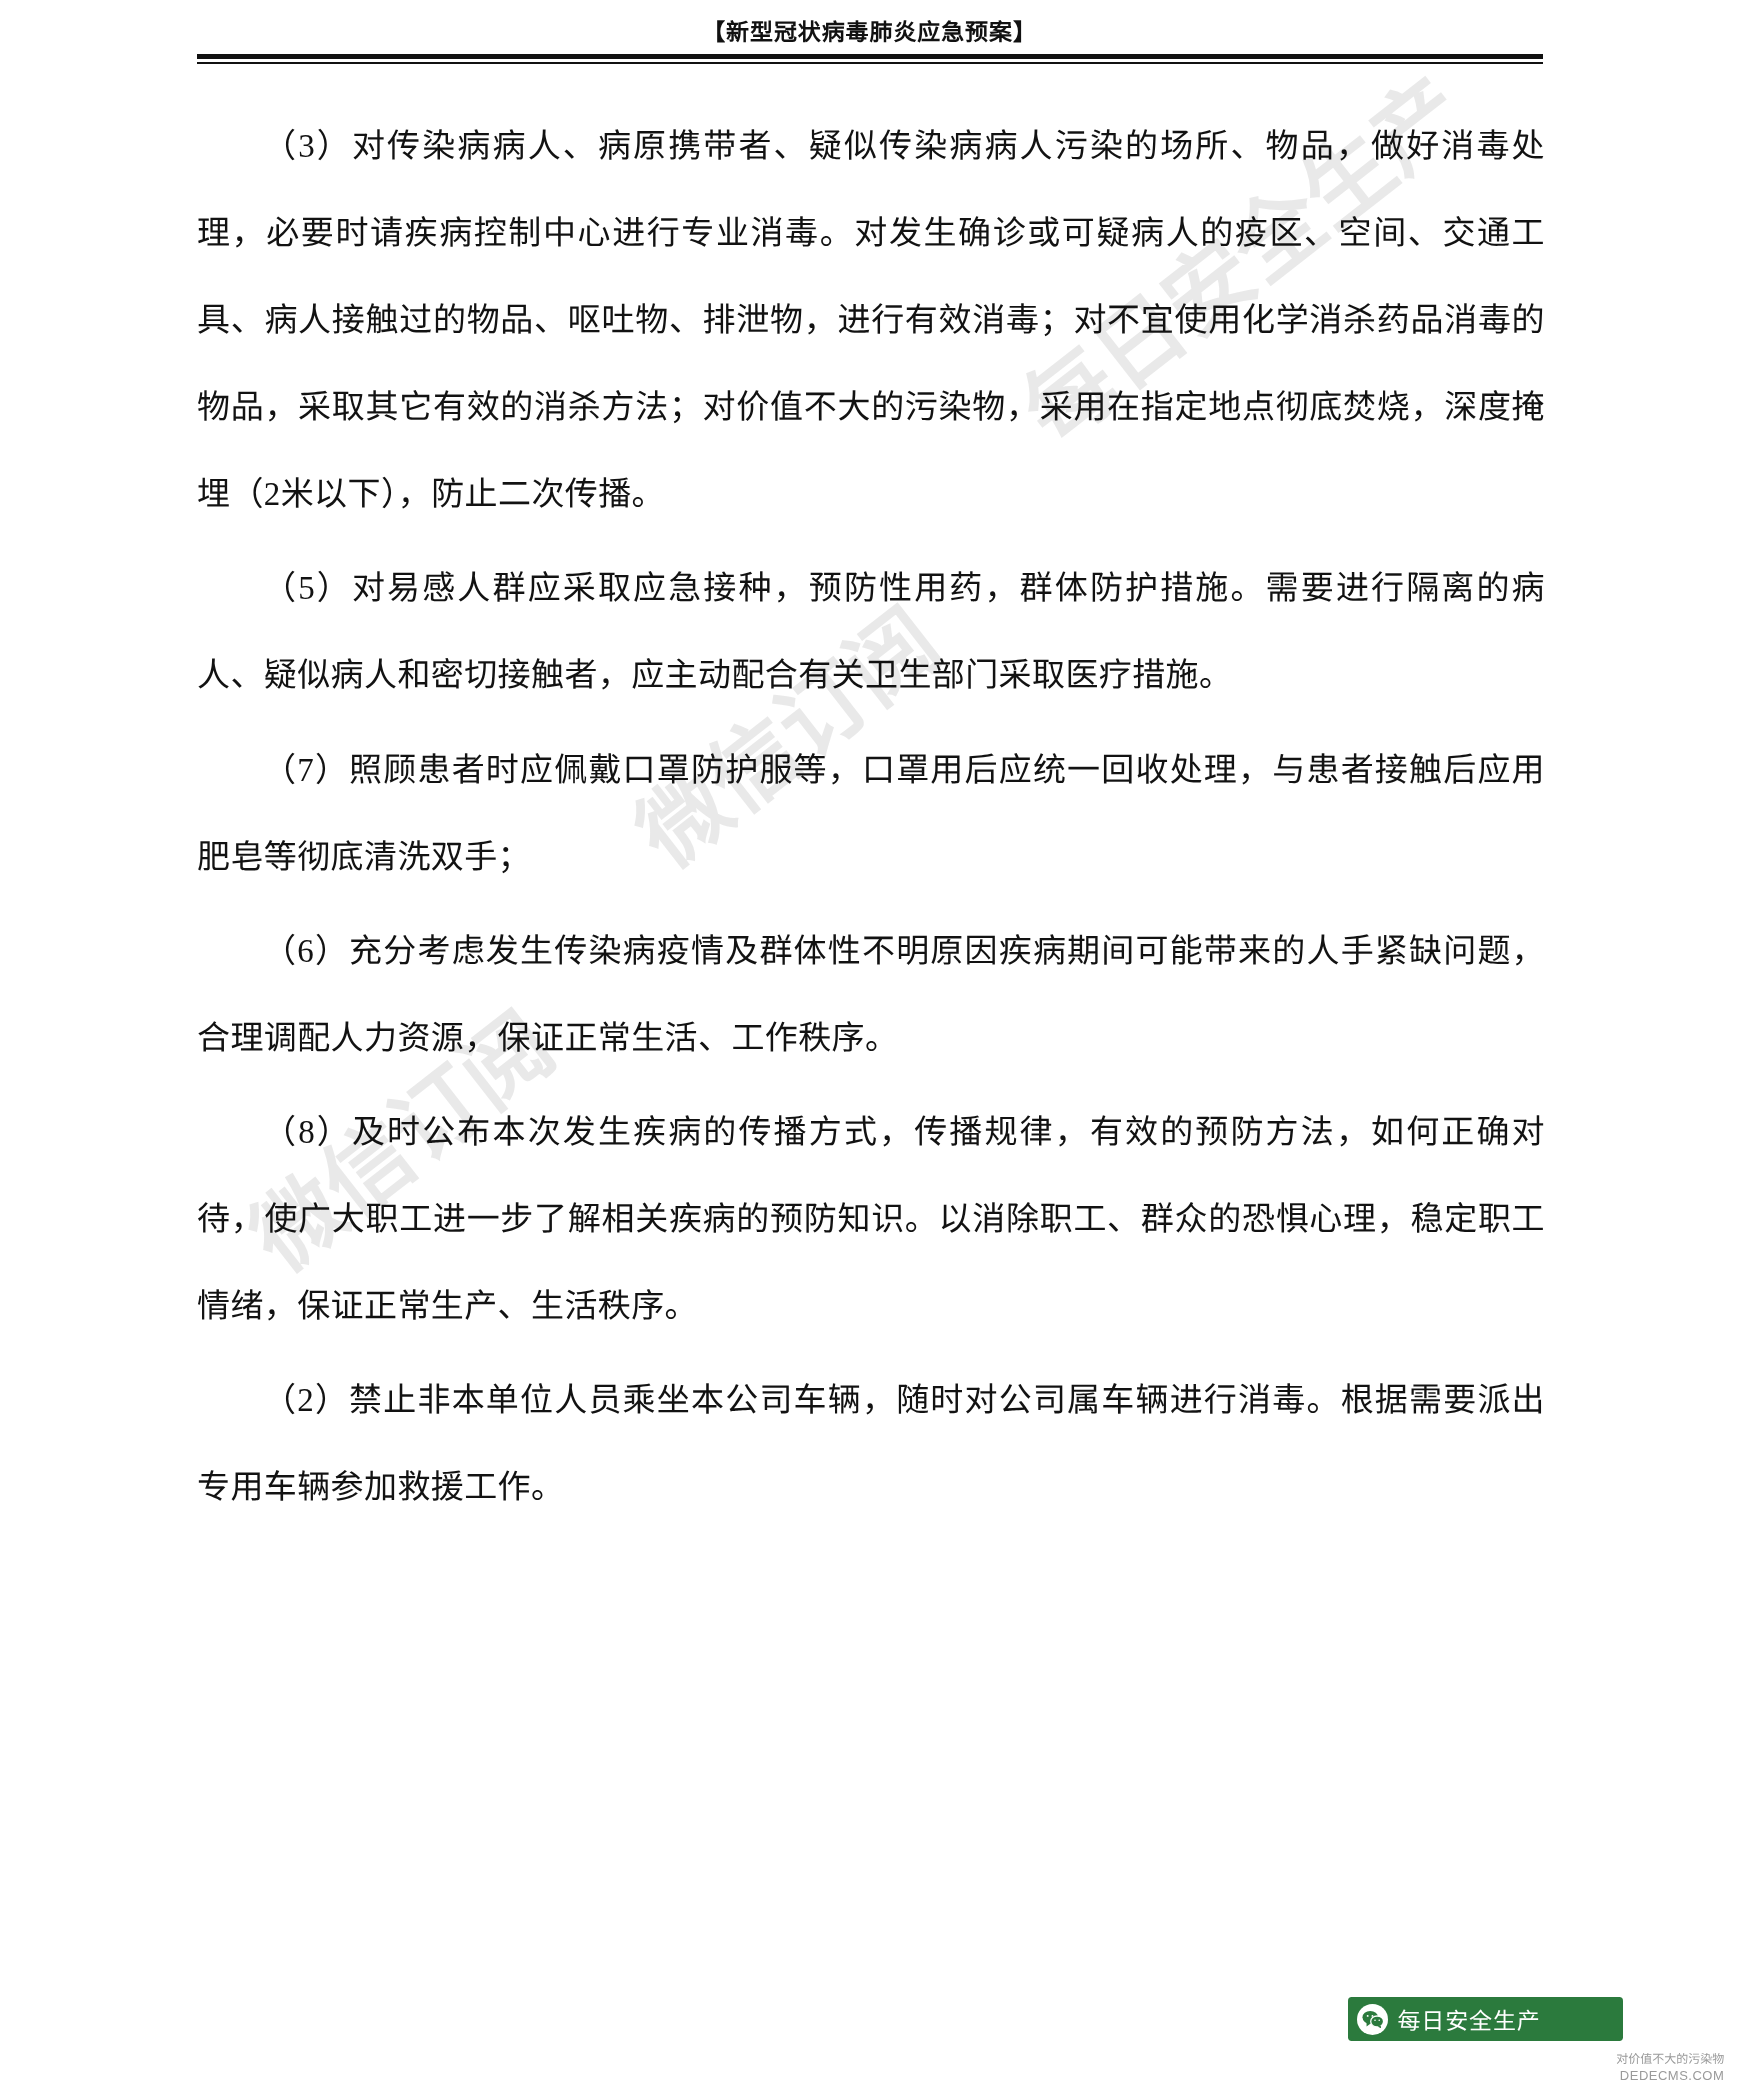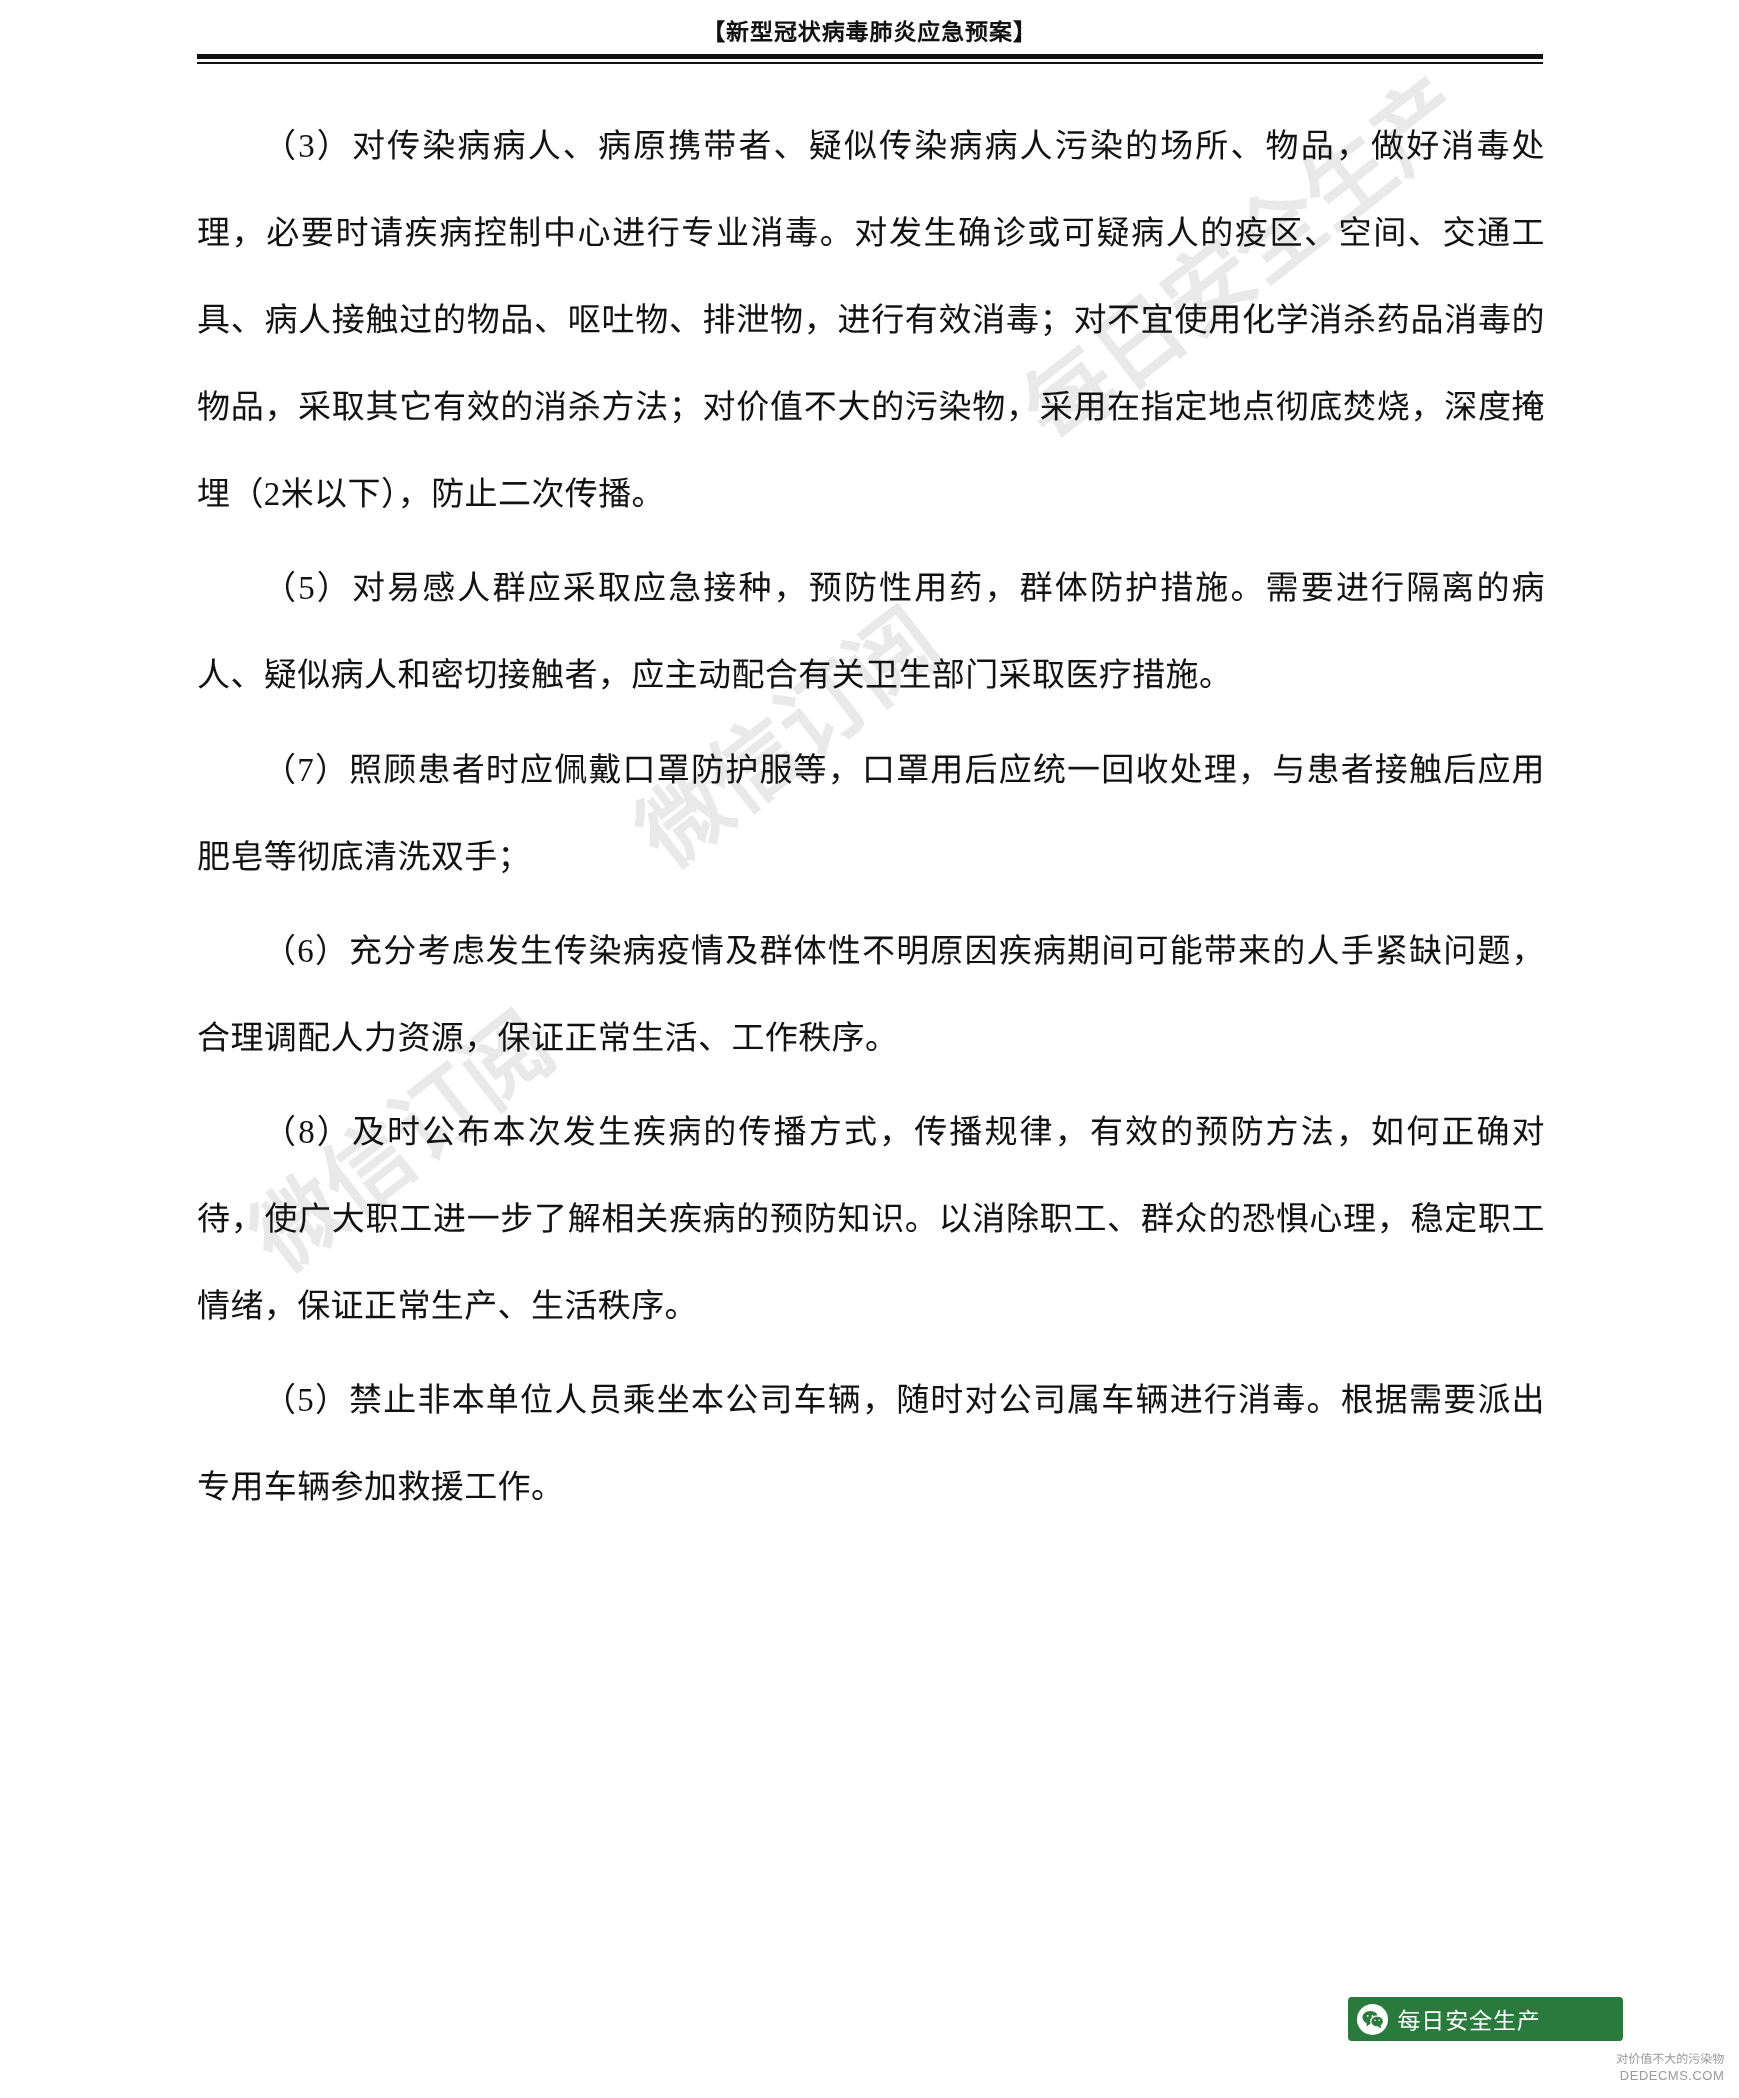--- a/index.html
+++ b/index.html
@@ -144,21 +144,21 @@
 <div class="wm-diag" id="wm-1">每日安全生产</div>
 <div class="wm-diag" id="wm-2">微信订阅</div>
 <div class="wm-diag" id="wm-3">微信订阅</div>
 
 <div class="doc-body">
   <p class="para">（3）对传染病病人、病原携带者、疑似传染病病人污染的场所、物品，做好消毒处理，必要时请疾病控制中心进行专业消毒。对发生确诊或可疑病人的疫区、空间、交通工具、病人接触过的物品、呕吐物、排泄物，进行有效消毒；对不宜使用化学消杀药品消毒的物品，采取其它有效的消杀方法；对价值不大的污染物，采用在指定地点彻底焚烧，深度掩埋（2米以下），防止二次传播。</p>
   <p class="para">（5）对易感人群应采取应急接种，预防性用药，群体防护措施。需要进行隔离的病人、疑似病人和密切接触者，应主动配合有关卫生部门采取医疗措施。</p>
   <p class="para">（7）照顾患者时应佩戴口罩防护服等，口罩用后应统一回收处理，与患者接触后应用肥皂等彻底清洗双手；</p>
   <p class="para">（6）充分考虑发生传染病疫情及群体性不明原因疾病期间可能带来的人手紧缺问题，合理调配人力资源，保证正常生活、工作秩序。</p>
   <p class="para">（8）及时公布本次发生疾病的传播方式，传播规律，有效的预防方法，如何正确对待，使广大职工进一步了解相关疾病的预防知识。以消除职工、群众的恐惧心理，稳定职工情绪，保证正常生产、生活秩序。</p>
-  <p class="para">（5）禁止非本单位人员乘坐本公司车辆，随时对公司属车辆进行消毒。根据需要派出专用车辆参加救援工作。</p>
+  <p class="para">（2）禁止非本单位人员乘坐本公司车辆，随时对公司属车辆进行消毒。根据需要派出专用车辆参加救援工作。</p>
 </div>
 
 <div class="footer-badge">
   <span class="footer-badge-icon">
     <svg width="22" height="18.4" viewBox="0 0 24 20" aria-hidden="true">
       <ellipse cx="9" cy="8" rx="8.5" ry="7" fill="#2b7a3d"></ellipse>
       <polygon points="5,13 5,18 9.5,14.8" fill="#2b7a3d"></polygon>
       <ellipse cx="16.5" cy="12.5" rx="7" ry="6" fill="#2b7a3d" stroke="#ffffff" stroke-width="1.4"></ellipse>
       <polygon points="20.5,16.8 20.8,20 17,18" fill="#2b7a3d"></polygon>
       <circle cx="6.2" cy="6.4" r="1.05" fill="#ffffff"></circle>

